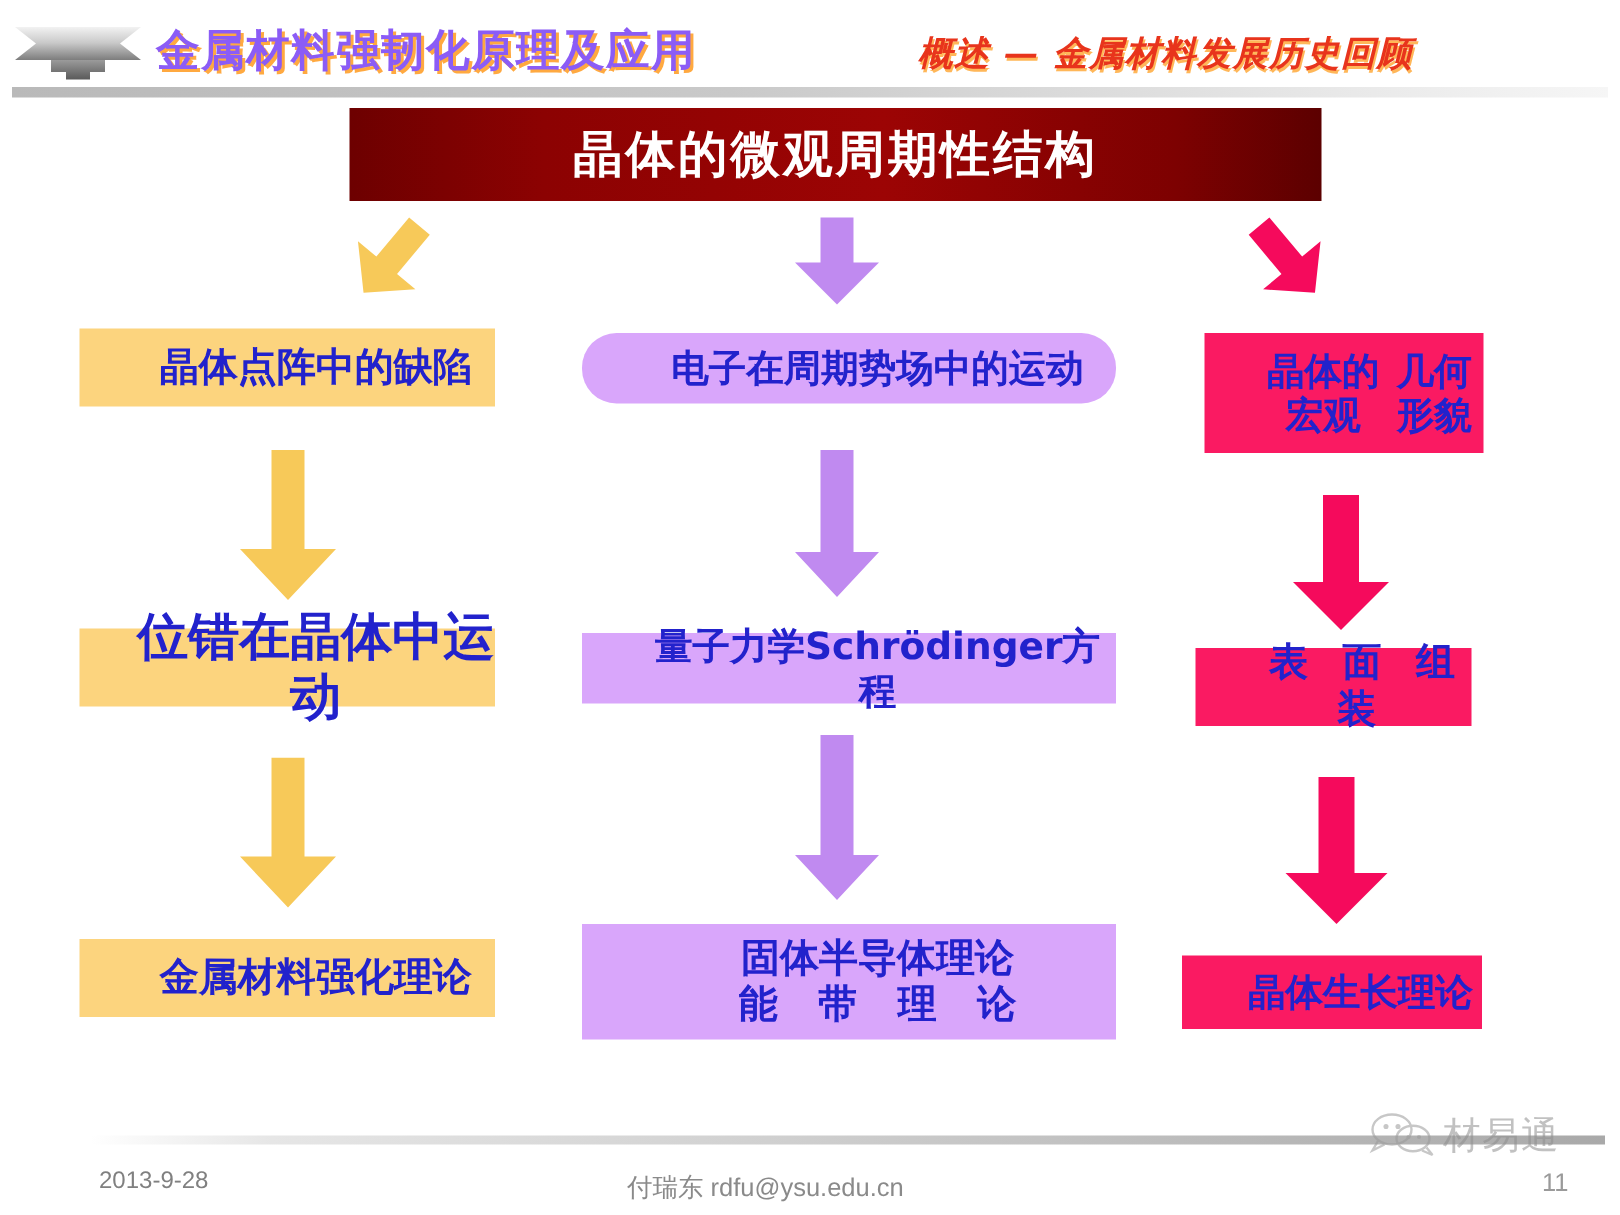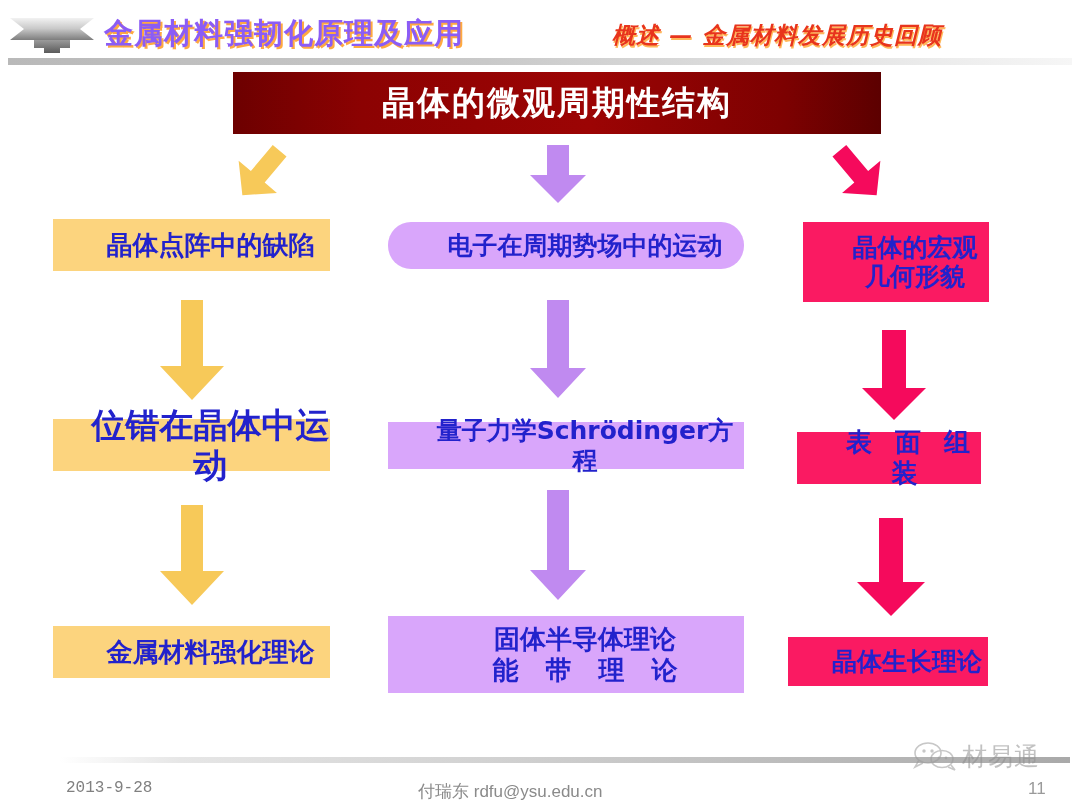--- a/index.html
+++ b/index.html
@@ -110,21 +110,21 @@
     top: 757px;
     width: 1010px;
     height: 6px;
     background: linear-gradient(to right, #ffffff 0%, #e6e6e6 12%, #d2d2d2 42%, #bcbcbc 72%, #a9a9a9 100%);
   }
   .footer-date {
     position: absolute;
     left: 66px; top: 779px;
     font-size: 16px;
     color: #808080;
-    font-family: Liberation Mono, monospace;
+    font-family: Liberation Sans, sans-serif;
   }
   .footer-author {
     position: absolute;
     left: 418px; top: 780px;
     font-size: 17px;
     color: #8a8a8a;
     font-family: "Liberation Sans", sans-serif;
     white-space: nowrap;
   }
   .footer-page {
@@ -208,21 +208,21 @@
 </div>
 
 <div class="node yellow" style="left:53px; top:219px; width:277px; height:52px; font-size:26px;">
   <span>晶体点阵中的缺陷</span>
 </div>
 
 <div class="node purple" style="left:388px; top:222px; width:356px; height:47px; font-size:25px;border-radius:23px;">
   <span>电子在周期势场中的运动</span>
 </div>
 
-<div class="node pink" style="left:803px; top:222px; width:186px; height:80px; font-size:25px; flex-direction:column;">
+<div class="node pink" style="left:803px; top:222px; width:186px; height:80px; font-size:25px; flex-direction:row;">
   <span>晶体的宏观</span>
   <span>几何形貌</span>
 </div>
 
 <div class="arrow" style="left:158px; top:300px;">
   <svg width="68" height="102" viewBox="0 0 68 102">
     <path d="M23,0 L45,0 L45,66 L66,66 L34,100 L2,66 L23,66 Z" fill="#f7c959"></path>
   </svg>
 </div>
 

